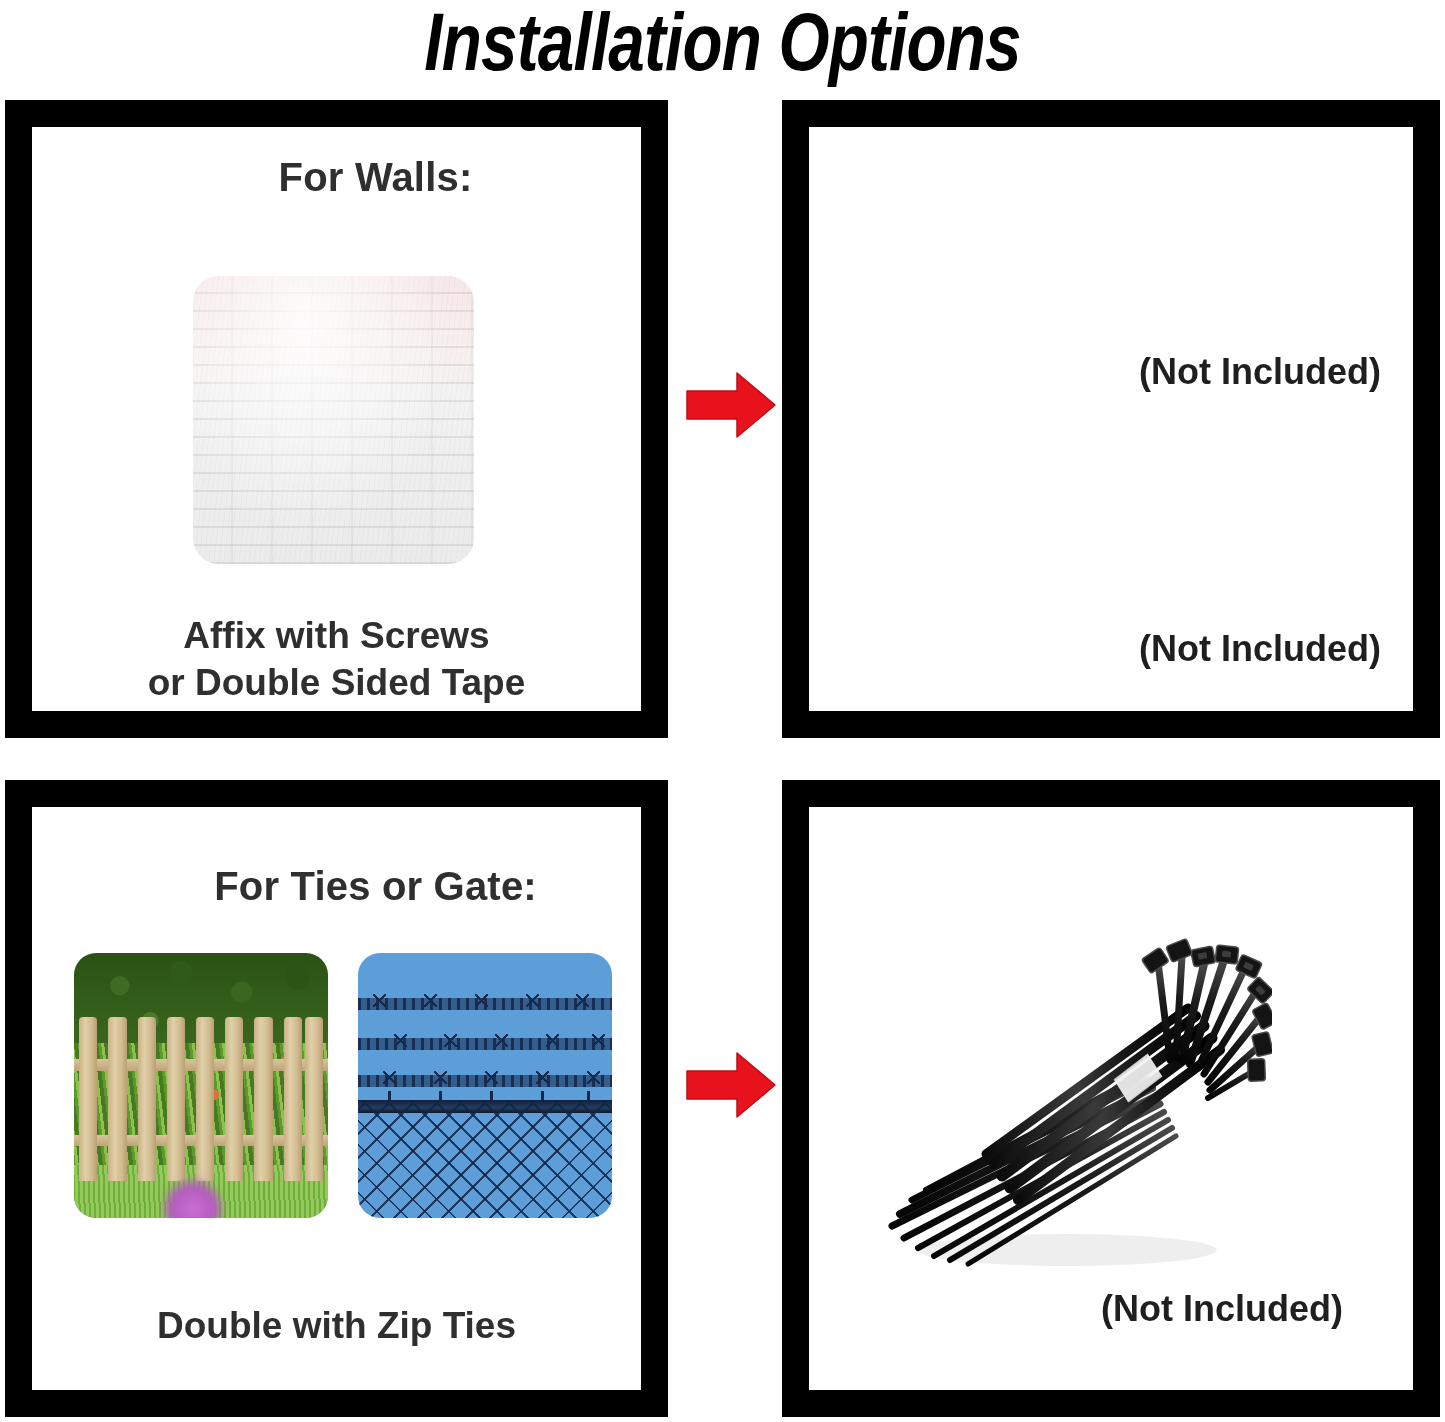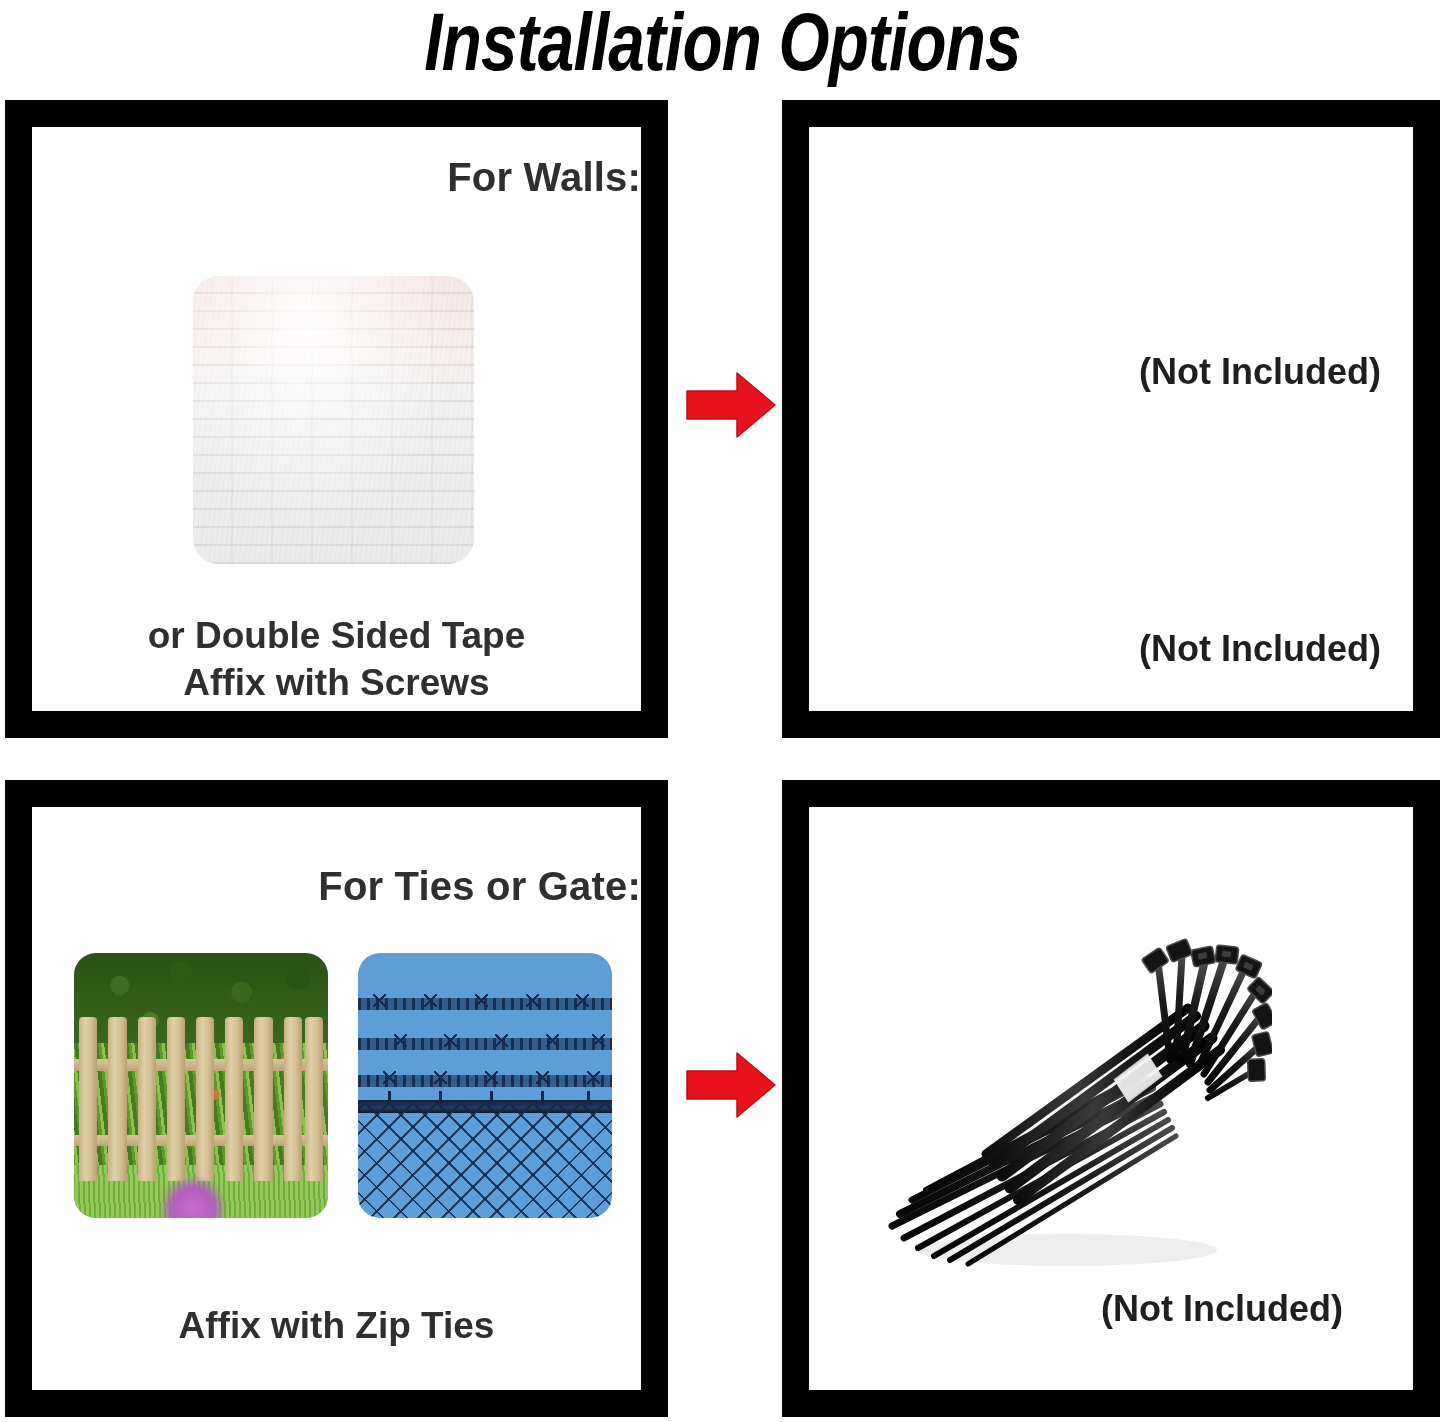--- a/index.html
+++ b/index.html
@@ -25,22 +25,22 @@
     box-sizing:border-box;
   }
   .panel-inner{position:absolute;inset:0;overflow:hidden;background:#fff;}
 
   #panel-tl{left:5px;  top:100px; width:663px; height:638px;}
   #panel-tr{left:782px;top:100px; width:658px; height:638px;}
   #panel-bl{left:5px;  top:780px; width:663px; height:637px;}
   #panel-br{left:782px;top:780px; width:658px; height:637px;}
 
   .panel-heading{
-    position:absolute;left:0;width:100%;text-align:right;
-    font-size:40px;font-weight:bold;color:#2f2f2f;letter-spacing:.2px;
+    position:absolute;left:0;width:100%;text-align:center;
+    font-size:40px;font-weight:bold;color:#2f2f2f;letter-spacing:.2px;padding-left:39px;
   }
   .panel-caption{
     position:absolute;left:0;width:100%;text-align:center;
     font-size:37px;font-weight:bold;color:#2f2f2f;line-height:1.28;
   }
   .not-included{
     position:absolute;font-size:36px;font-weight:bold;color:#1f1f1f;
     white-space:nowrap;
   }
 
@@ -195,22 +195,22 @@
     <div class="panel-heading" style="top:28px;">For Walls:</div>
 
     <div id="wall-swatch">
       <div class="brickrows"></div>
       <div class="brickcols"></div>
       <div class="grain"></div>
       <div class="sheen"></div>
     </div>
 
     <div class="panel-caption" style="top:485px;">
+      <div>Affix with Screws</div>
       <div>or Double Sided Tape</div>
-      <div>Affix with Screws</div>
     </div>
 
   </div>
 </div>
 
 <div class="arrow" style="left:685px;top:371px;">
   <svg viewBox="0 0 92 68" width="92" height="68" aria-hidden="true">
     <polygon points="2,20 52,20 52,2 90,34 52,66 52,48 2,48" fill="#E8121D" stroke="#C00C16" stroke-width="1.5" stroke-linejoin="round"></polygon>
   </svg>
 </div>
@@ -223,21 +223,21 @@
     <div class="not-included" style="left:330px;top:501px;">(Not Included)</div>
 
   </div>
 </div>
 
 <div class="panel" id="panel-bl">
   <div class="panel-inner">
 
     <div class="panel-heading" style="top:57px;">For Ties or Gate:</div>
 
-    <div class="panel-caption" style="top:495px;">Affix with Zip Ties</div>
+    <div class="panel-caption" style="top:495px;">Double with Zip Ties</div>
 
   </div>
 </div>
 
 <div class="photo" id="photo-wood">
   <div class="sky-hedge"></div>
   <div class="foliage"></div>
   <div class="flowers"></div>
   <div class="grass"></div>
   <div class="pickets">

